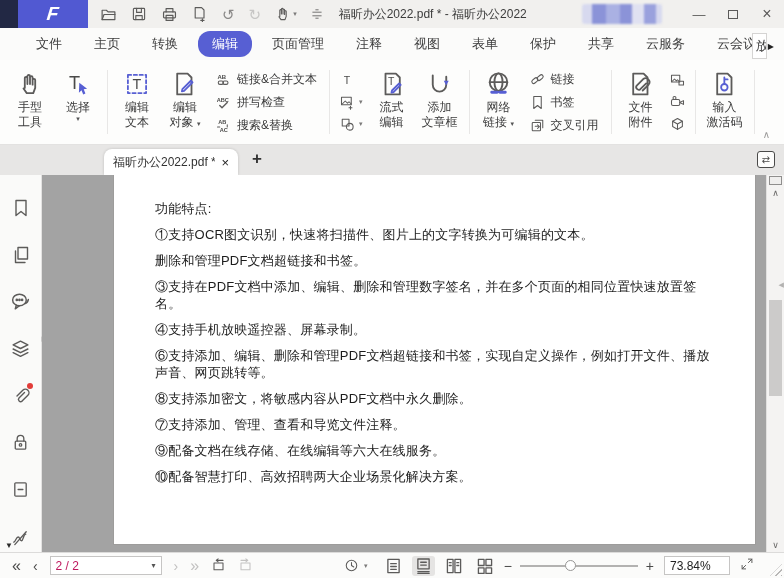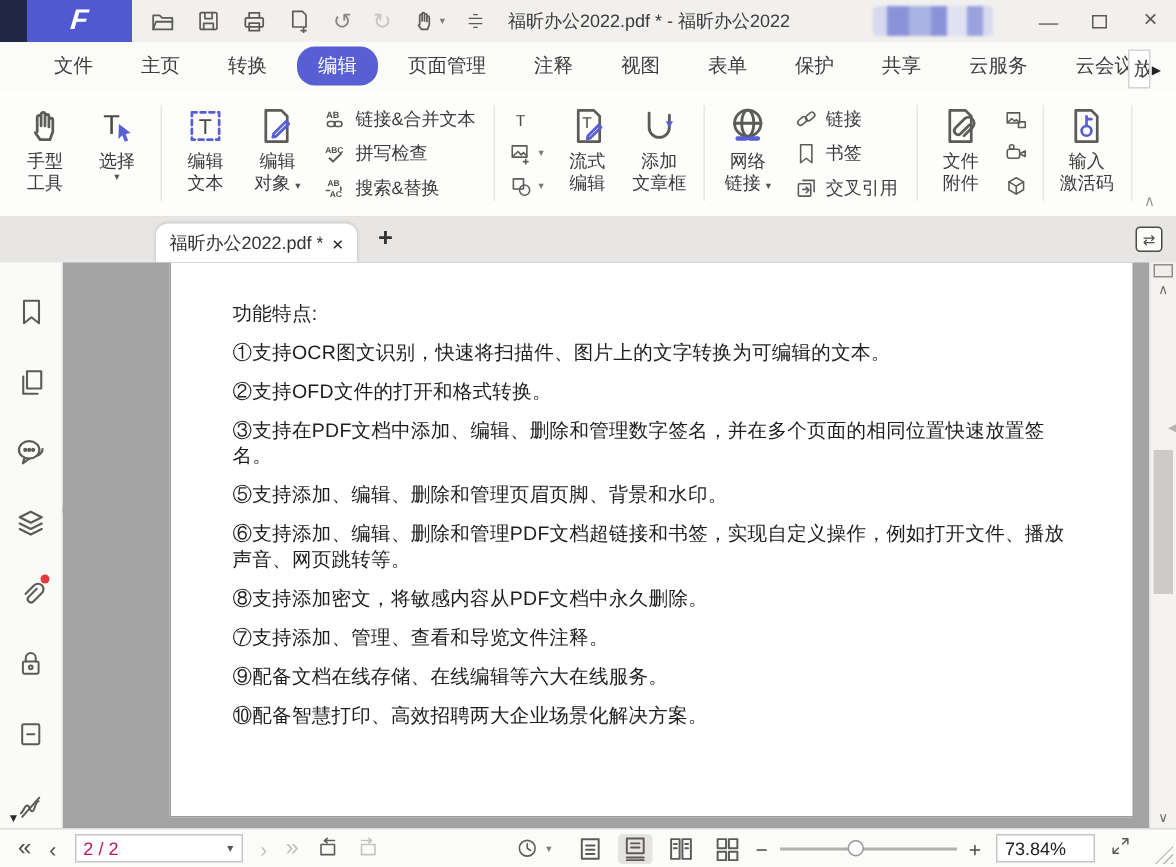--- a/index.html
+++ b/index.html
@@ -466,23 +466,23 @@
       </span>
     <span class="side-handle">▶</span>
     <span class="side-more">▼</span>
   </div>
 
   <div class="canvas">
     <div class="page">
       <div class="page-text" id="doc-lines">
           <div class="doc-line">功能特点:</div>
           <div class="doc-line">①支持OCR图文识别，快速将扫描件、图片上的文字转换为可编辑的文本。</div>
-          <div class="doc-line">②支持OFD文件的打开和格式转换。</div>
+          <div class="doc-line">删除和管理PDF文档超链接和书签。</div>
           <div class="doc-line">③支持在PDF文档中添加、编辑、删除和管理数字签名，并在多个页面的相同位置快速放置签名。</div>
-          <div class="doc-line">⑤支持添加、编辑、删除和管理页眉页脚、背景和水印。</div>
+          <div class="doc-line">④支持手机放映遥控器、屏幕录制。</div>
           <div class="doc-line">⑥支持添加、编辑、删除和管理PDF文档超链接和书签，实现自定义操作，例如打开文件、播放声音、网页跳转等。</div>
           <div class="doc-line">⑧支持添加密文，将敏感内容从PDF文档中永久删除。</div>
           <div class="doc-line">⑦支持添加、管理、查看和导览文件注释。</div>
           <div class="doc-line">⑨配备文档在线存储、在线编辑等六大在线服务。</div>
           <div class="doc-line">⑩配备智慧打印、高效招聘两大企业场景化解决方案。</div>
         </div>
     </div>
   </div>
 
   <div class="vscroll">

